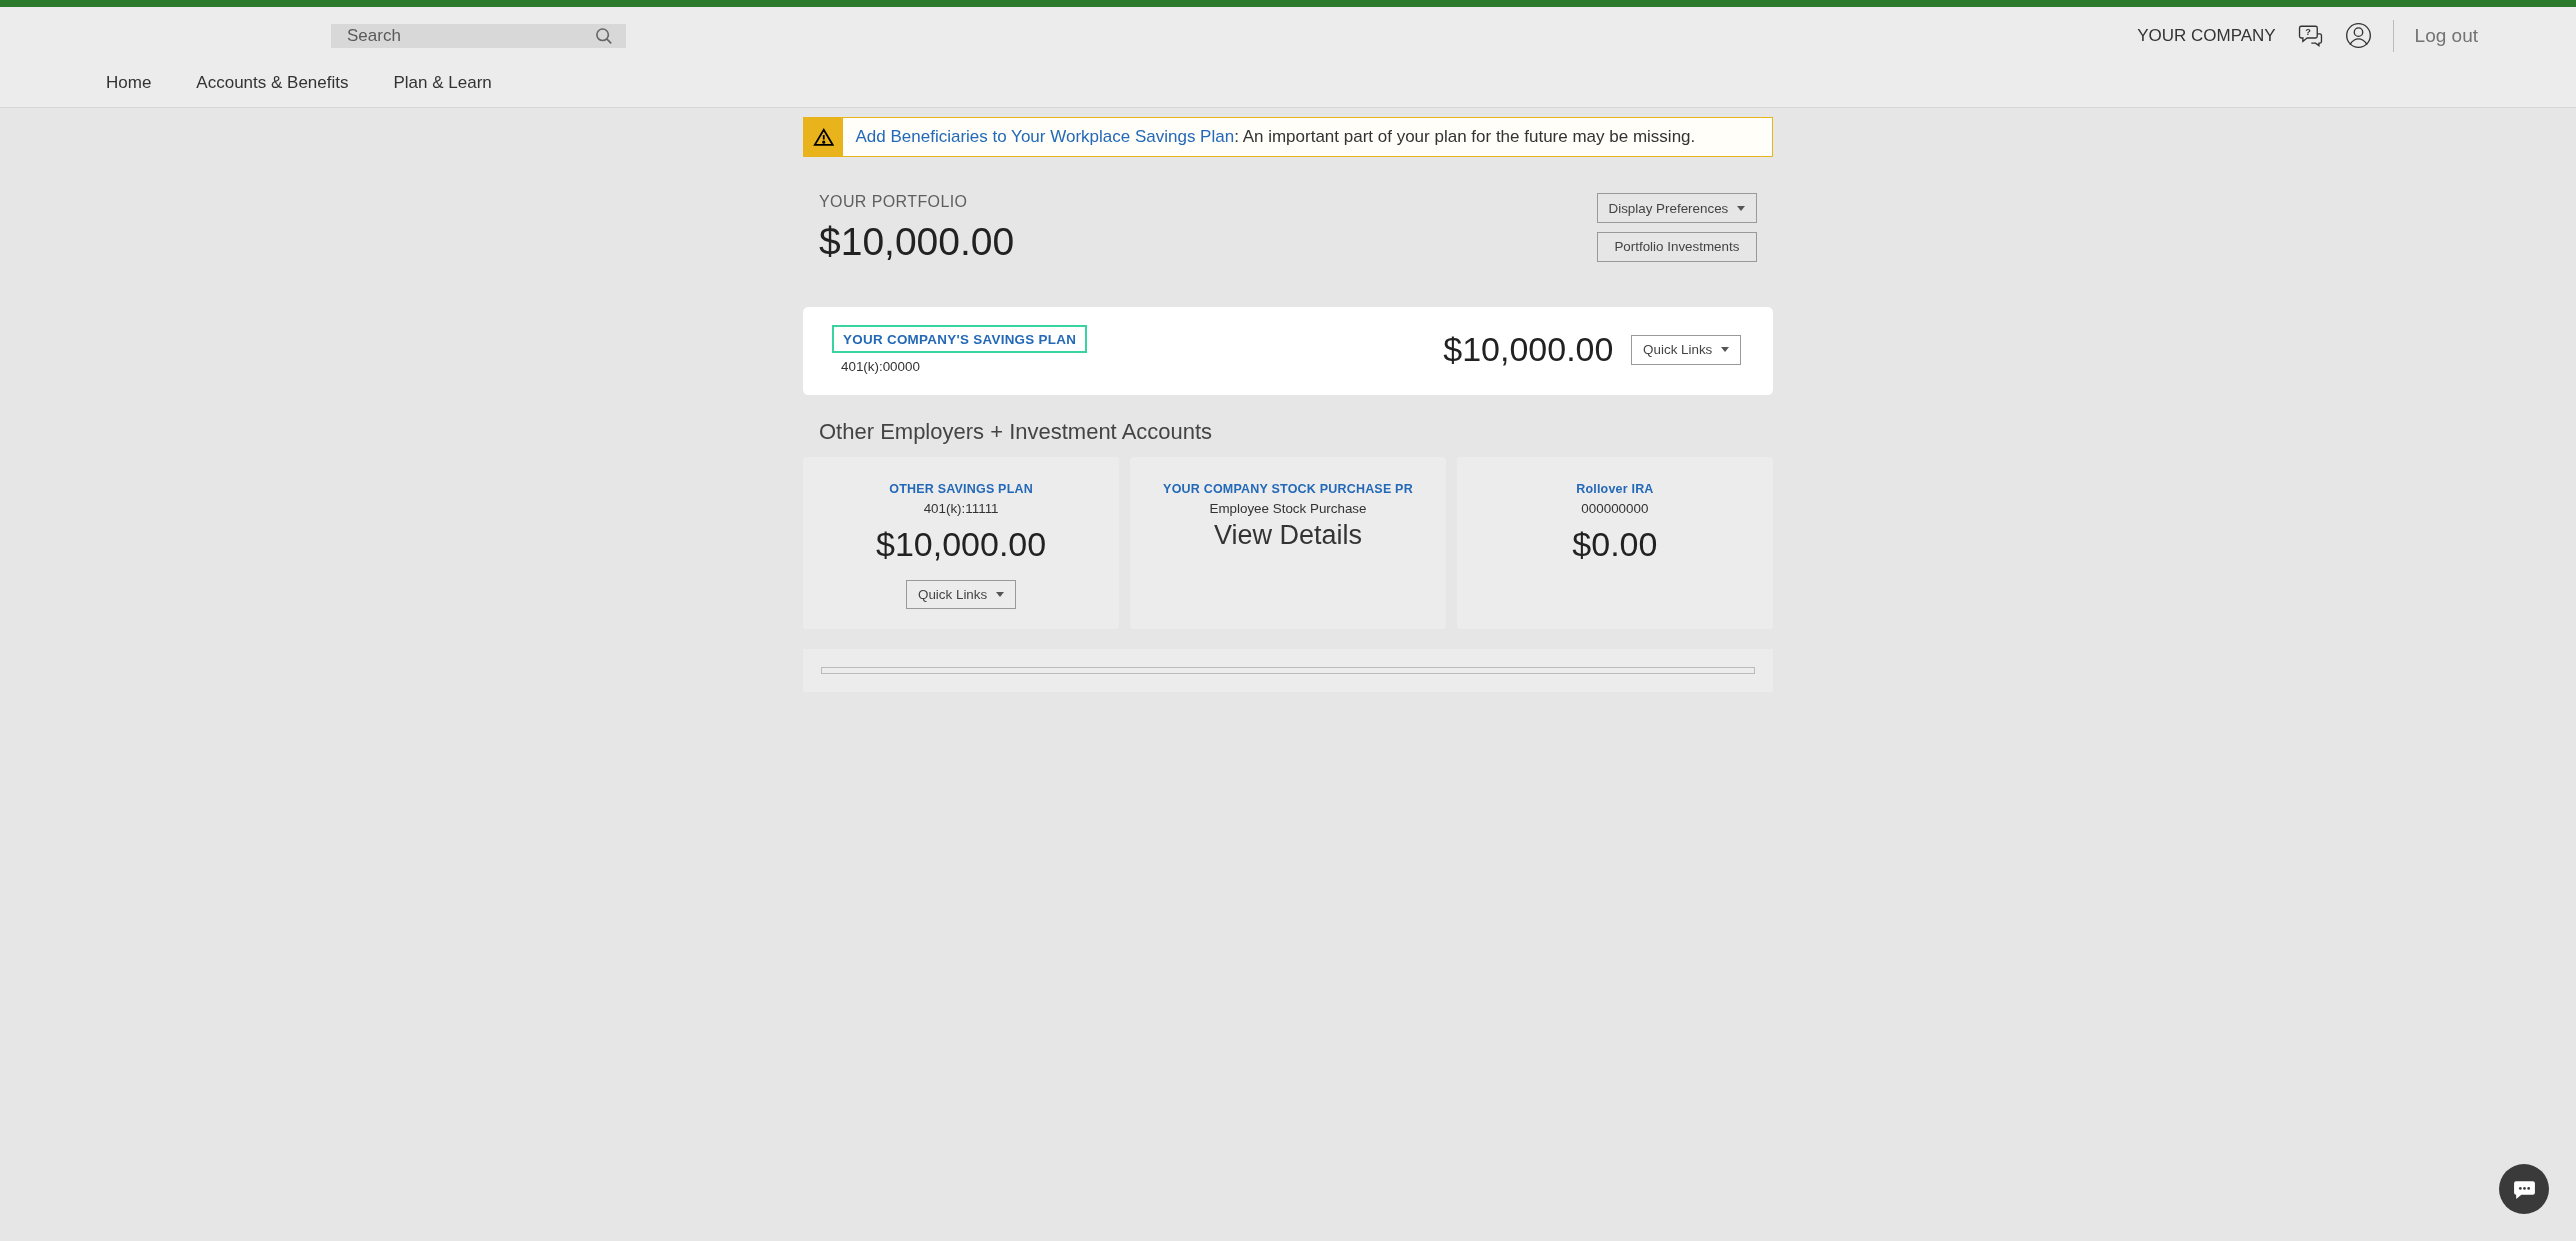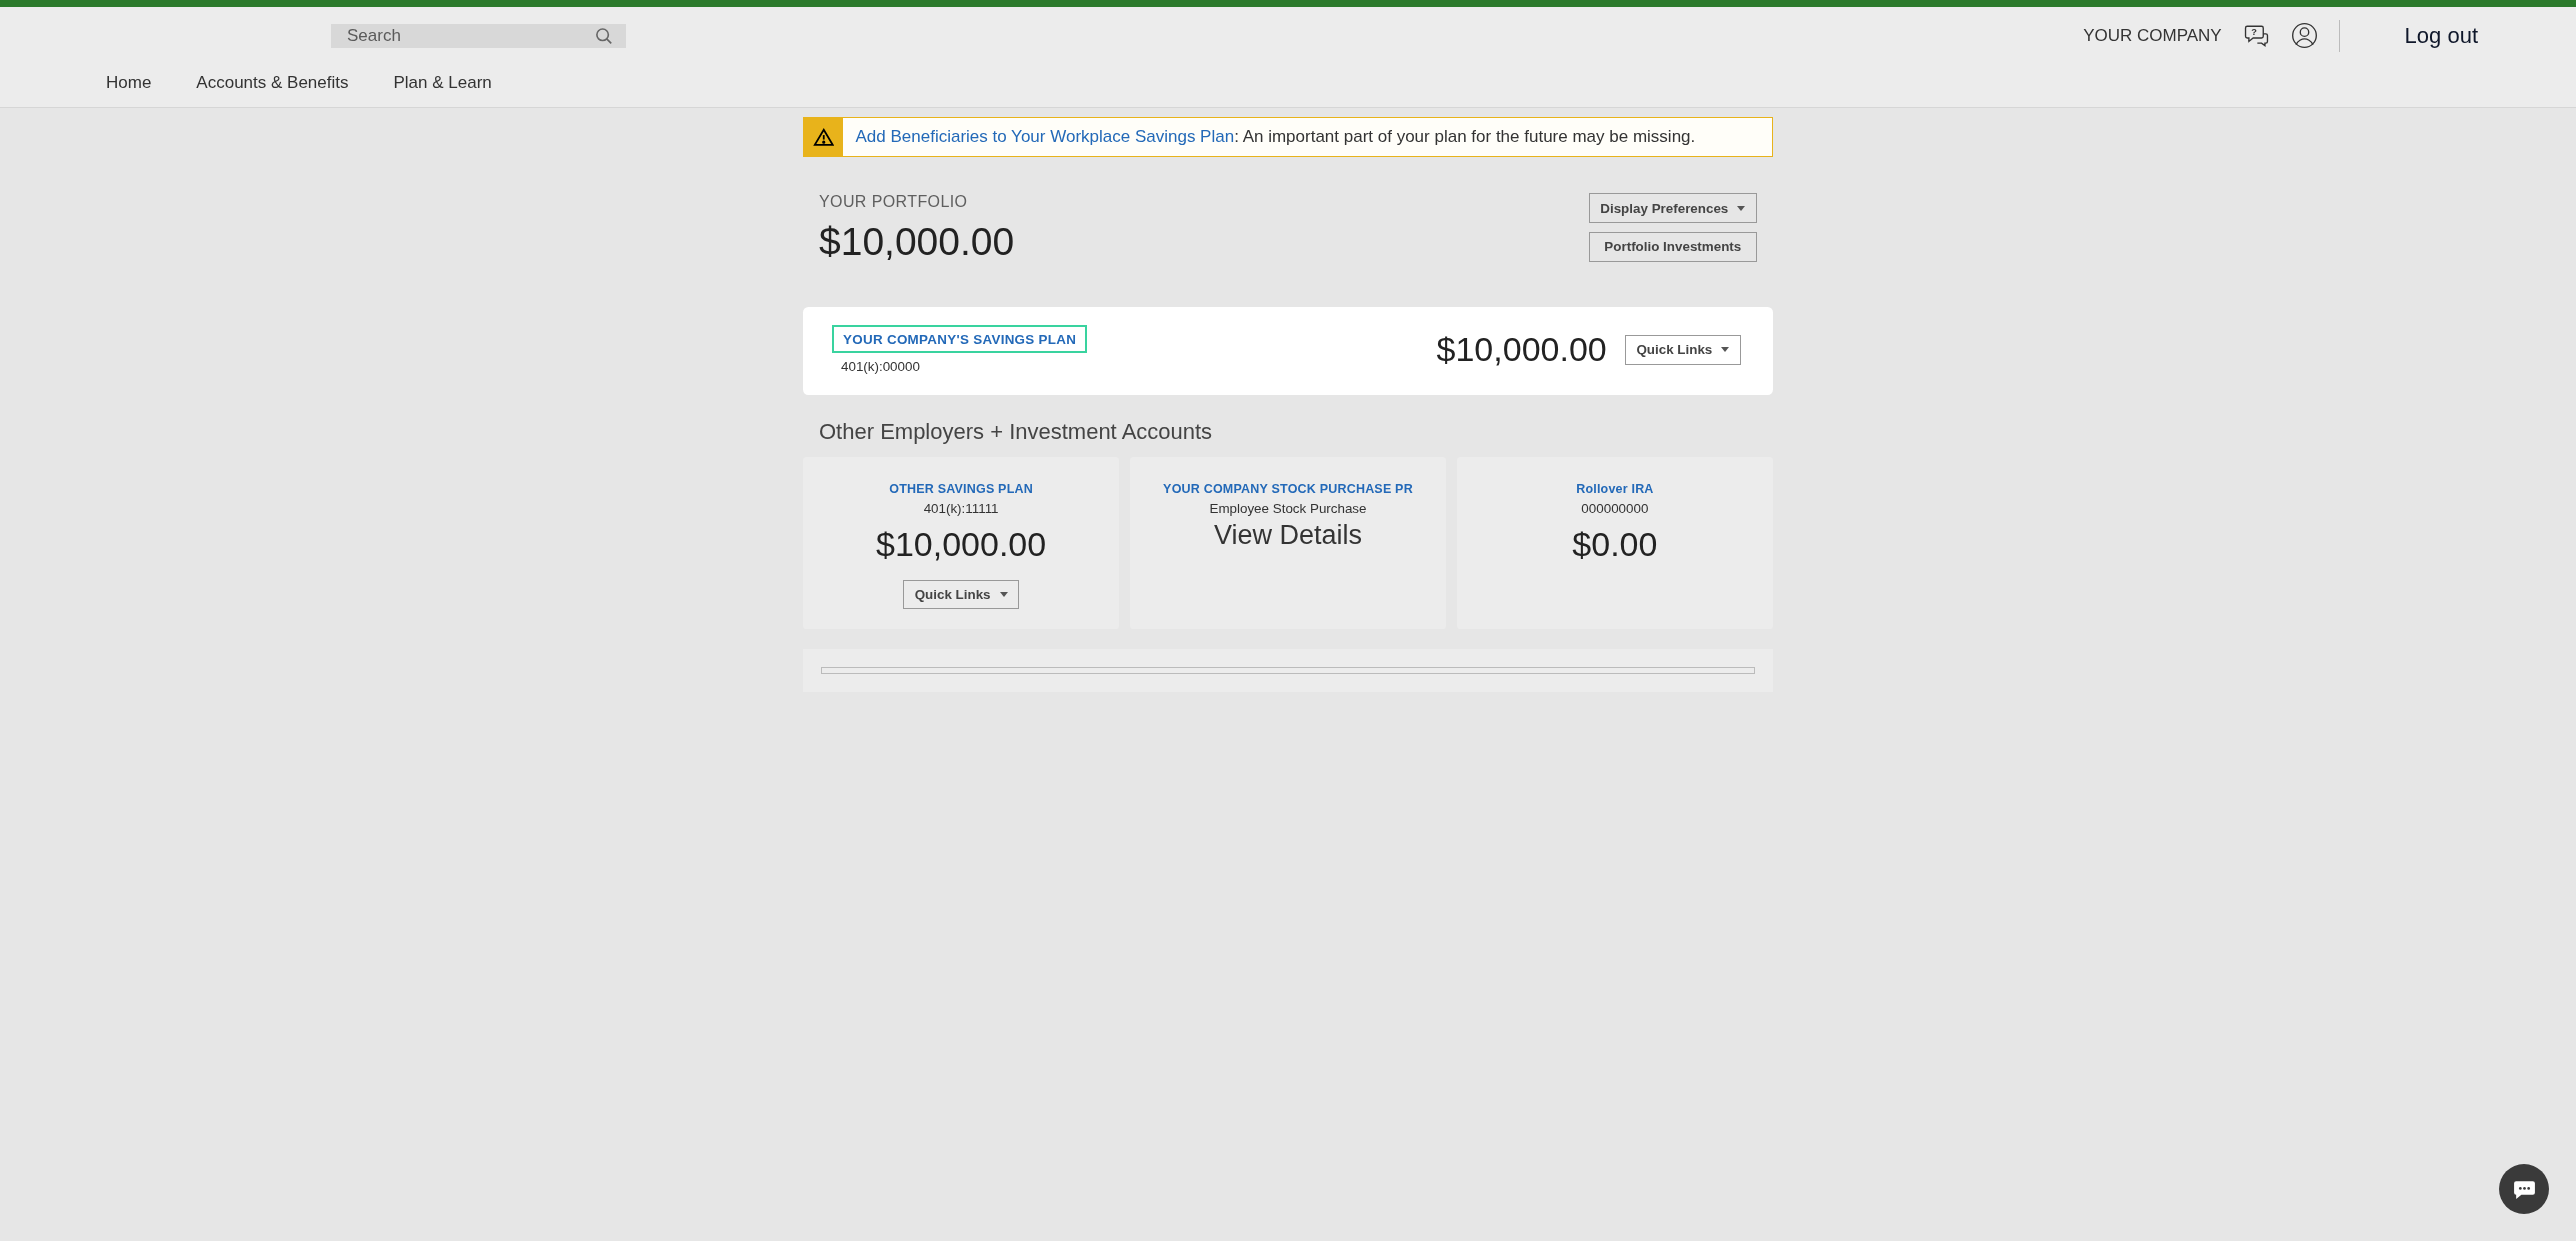--- a/index.html
+++ b/index.html
@@ -67,24 +67,23 @@
       height: 27px;
       color: #333;
       cursor: pointer;
     }
     .divider-v {
       width: 0.9px;
       height: 32px;
       background: #bbb;
     }
     .logout {
-      font-size: 22px;
-      color: #0f172a;
-      cursor: pointer;
-      margin-left: 44px;
+      font-size: 19px;
+      color: #737373;
+      cursor: pointer;
     }
     .nav {
       display: flex;
       gap: 45px;
       padding: 12.5px 98px 14.3px 106px;
       text-align: right;
     }
     .nav-item {
       font-size: 17px;
       color: #333;
@@ -143,21 +142,21 @@
       flex-direction: column;
       gap: 9px;
     }
     .outline-btn {
       background: transparent;
       border: 0.9px solid #999;
       padding: 6.3px 10.7px;
       font-size: 13.4px;
       color: #444;
       cursor: pointer;
-      font-weight: 700;
+      font-weight: 400;
       display: flex;
       align-items: center;
       justify-content: center;
       gap: 9px;
       white-space: nowrap;
     }
     .caret {
       width: 0;
       height: 0;
       border-left: 4.5px solid transparent;

